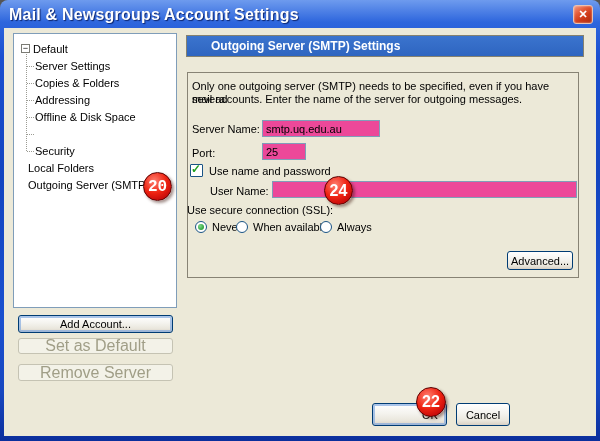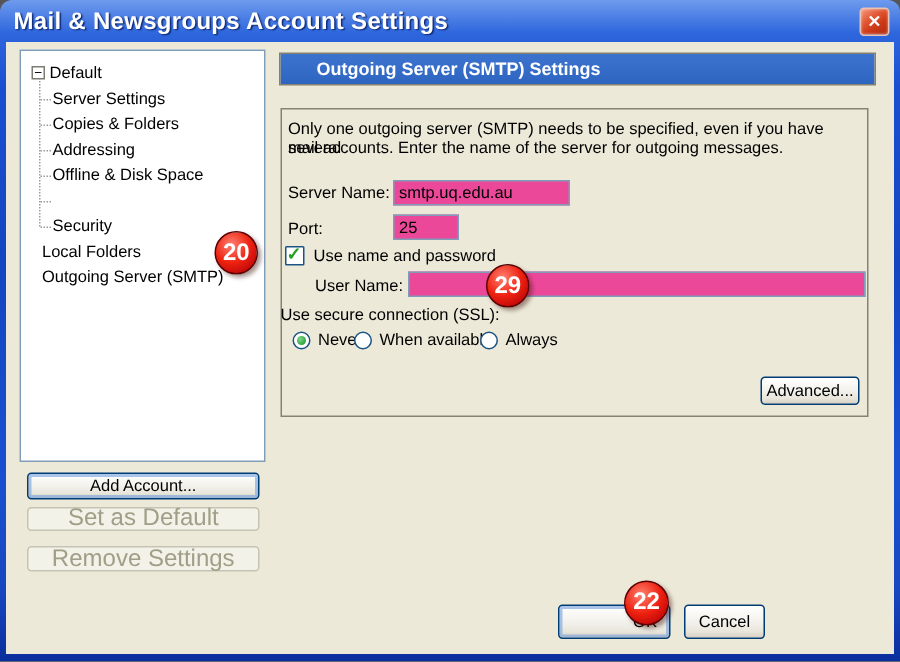--- a/index.html
+++ b/index.html
@@ -142,21 +142,21 @@
       <div class="tree-row" style="top:126px;">
         <span class="lbl-root2">Local Folders</span>
       </div>
       <div class="tree-row" style="top:143px;">
         <span class="lbl-root2">Outgoing Server (SMTP)</span>
       </div>
     </div>
 
     <div class="xpbtn focus-ring" style="left:14px;top:287px;width:155px;height:18px;">Add Account...</div>
     <div class="xpbtn-disabled" style="left:14px;top:310px;width:155px;height:16px;">Set as Default</div>
-    <div class="xpbtn-disabled" style="left:14px;top:336px;width:155px;height:17px;">Remove Settings</div>
+    <div class="xpbtn-disabled" style="left:14px;top:336px;width:155px;height:17px;">Remove Server</div>
 
     <div class="panel-header">Outgoing Server (SMTP) Settings</div>
 
     <div class="group-box"></div>
 
     <div class="desc" style="top:52px;">Only one outgoing server (SMTP) needs to be specified, even if you have several</div>
     <div class="desc" style="top:65px;">mail accounts. Enter the name of the server for outgoing messages.</div>
 
     <div class="form-label" style="left:188px;top:95px;">Server Name:</div>
     <input class="txt" style="left: 258px; top: 92px; width: 118px;" type="text" value="smtp.uq.edu.au">
@@ -185,18 +185,18 @@
     <div class="radio-group" style="left:316px;">
       <span class="radio"></span>
       <span>Always</span>
     </div>
 
     <div class="xpbtn" style="left:503px;top:223px;width:66px;height:19px;">Advanced...</div>
 
     <div class="xpbtn focus-ring" style="left:368px;top:375px;width:75px;height:23px;padding-left:41px;">OK</div>
     <div class="xpbtn" style="left:452px;top:375px;width:54px;height:23px;">Cancel</div>
 
-    <div class="badge" style="left:139px;top:126px;width:29px;height:29px;">20</div>
-    <div class="badge" style="left:320px;top:148px;width:29px;height:29px;">29</div>
+    <div class="badge" style="left:139px;top:144px;width:29px;height:29px;font-family:Liberation Mono, monospace;">20</div>
+    <div class="badge" style="left:320px;top:148px;width:29px;height:29px;">24</div>
     <div class="badge" style="left:412px;top:359px;width:30px;height:30px;">22</div>
 
   </div>
 </div>
 
 </body></html>

